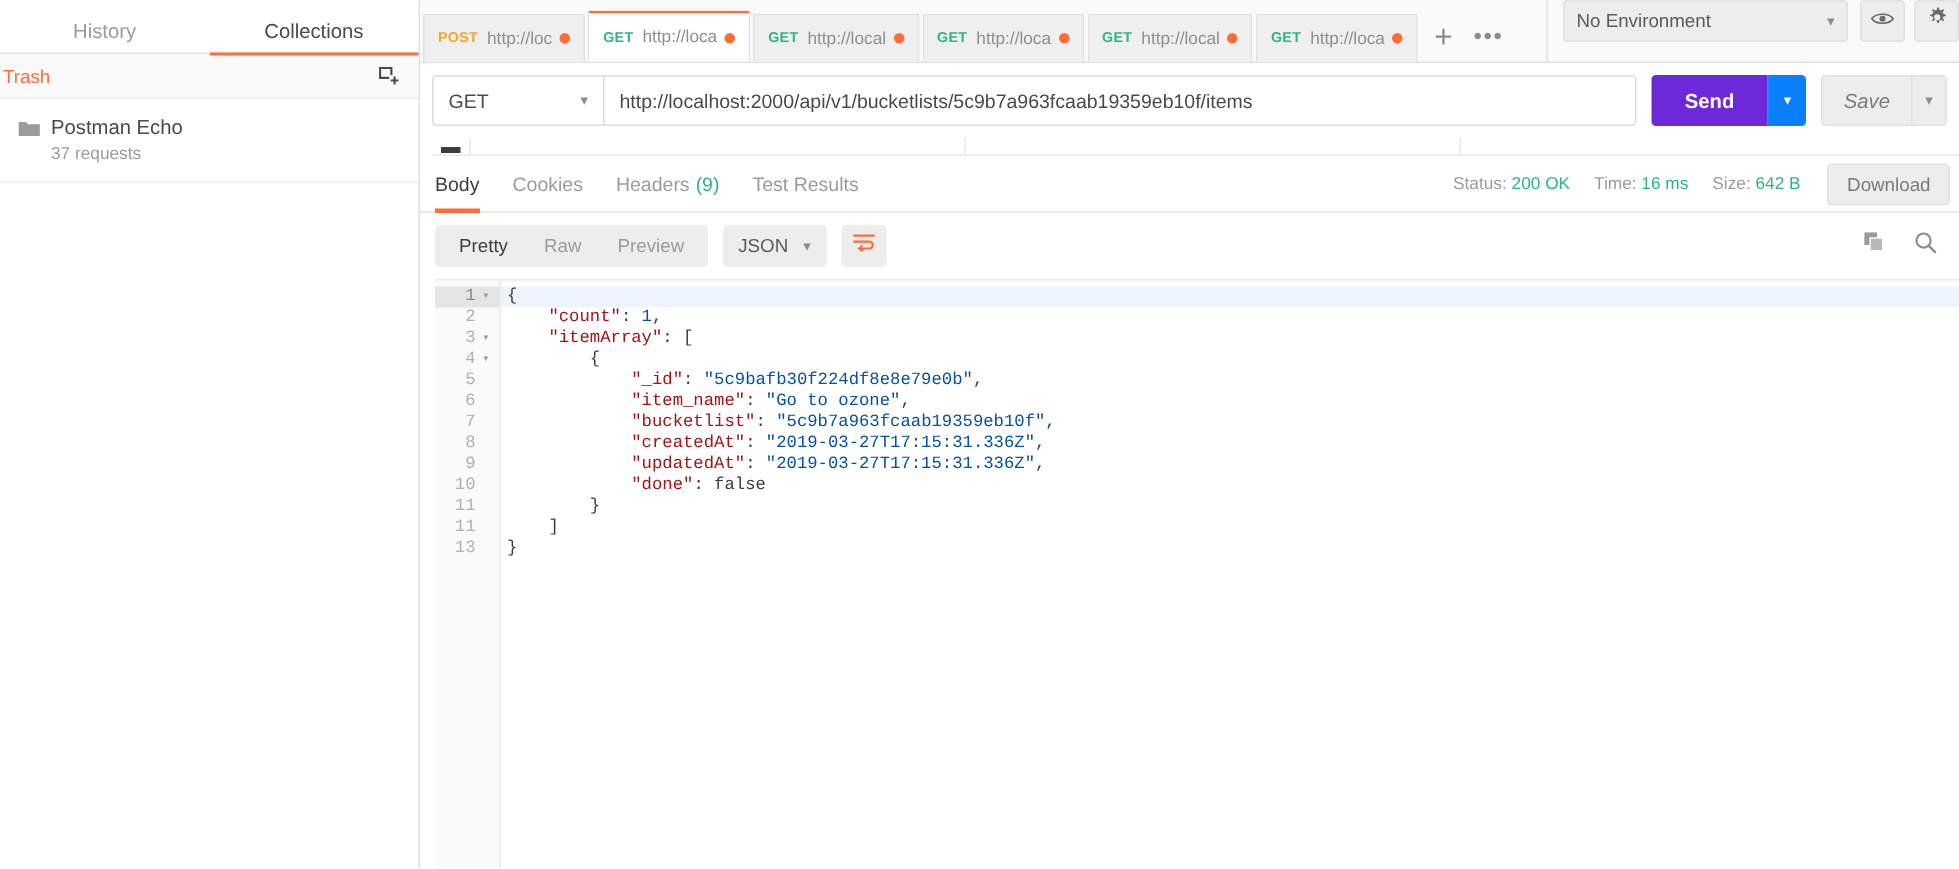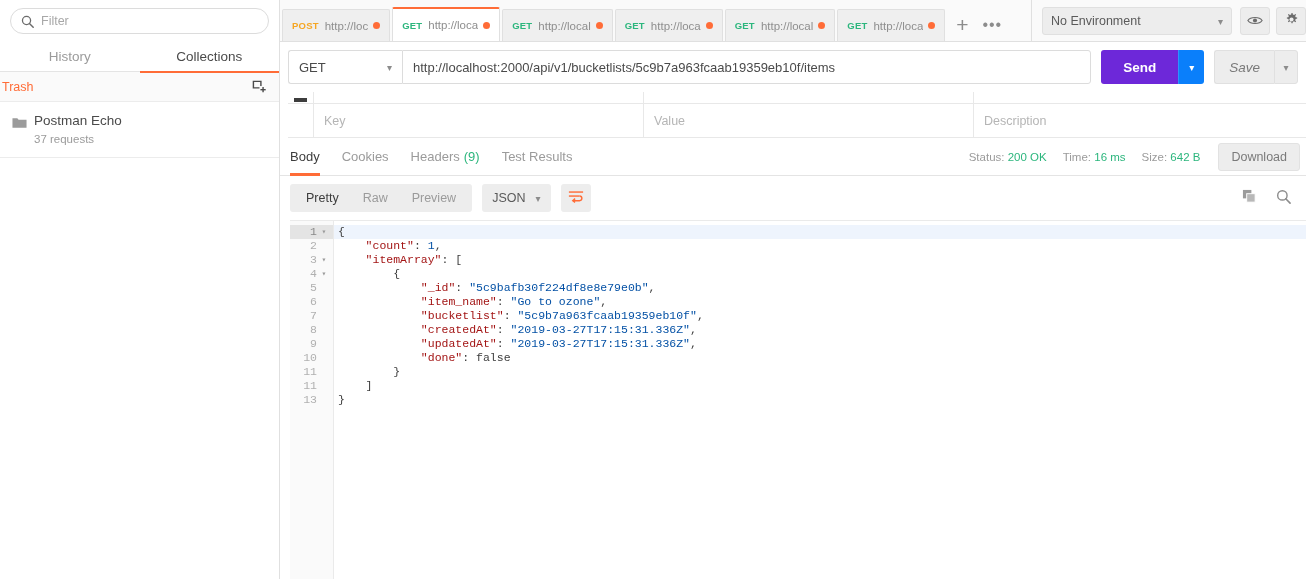--- a/index.html
+++ b/index.html
@@ -108,21 +108,21 @@
     width: 30px; height: 32px; display: flex; align-items: center;
     justify-content: center; font-size: 21px; color: #8c8c8c;
     cursor: pointer; font-weight: 300;
   }
   .tab-dots {
     width: 30px; height: 32px; display: flex; align-items: center;
     justify-content: center; font-size: 16px; color: #8c8c8c;
     cursor: pointer; letter-spacing: 1px;
   }
   .tabbar-right {
-    margin-left: auto; display: flex; align-items: center;
+    margin-left: auto; display: flex; align-items: flex-start;
     height: 42px; padding-right: 0px; border-left: 1px solid #e0e0e0;
     padding-left: 10px; align-self: stretch;
   }
   .env-select {
     width: 190px; height: 28px; background: #ededed;
     border: 1px solid #e0e0e0; border-radius: 3px;
     display: flex; align-items: center; padding: 0 8px;
     font-size: 12.5px; color: #5a5a5a; cursor: pointer;
   }
   .env-select .envname { flex: 1; }
@@ -300,31 +300,20 @@
   .bool { color: #3d3d3d; }
   .p { color: #3d3d3d; }
 </style>
 </head>
 <body>
 
 <div id="app">
 
   <div id="sidebar">
 
-    <div class="filter-wrap">
-      <div class="filter-box">
-        <span class="sicon">
-          <svg width="13" height="13" viewBox="0 0 16 16">
-            <circle cx="6.8" cy="6.8" r="5" fill="none" stroke="#6b6b6b" stroke-width="1.6"></circle>
-            <line x1="10.4" y1="10.4" x2="15" y2="15" stroke="#6b6b6b" stroke-width="1.8" stroke-linecap="round"></line>
-          </svg>
-        </span>
-        <input class="filter-input" type="text" placeholder="Filter" style="">
-      </div>
-    </div>
 
     <div class="side-tabs">
       <div class="side-tab">History</div>
       <div class="side-tab active">Collections</div>
     </div>
 
     <div class="trash-row">
       <span class="trash-label">Trash</span>
       <span class="newfolder-btn">
         <svg width="15" height="15" viewBox="0 0 16 16">
@@ -444,26 +433,20 @@
         <div class="cut-check">
             <div class="cbox"></div>
           </div>
         <div class="cut-c1">
             <span class="cut-txt">&nbsp;</span>
           </div>
         <div class="cut-c2">
             <span class="cut-txt">&nbsp;</span>
           </div>
         <div class="cut-c3"></div>
-      </div>
-      <div class="params-row">
-        <div class="pr-check"></div>
-        <div class="pr-cell pr-key">Key</div>
-        <div class="pr-cell pr-val">Value</div>
-        <div class="pr-cell pr-desc">Description</div>
       </div>
     </div>
 
     <div class="resp-bar">
       <div class="resp-tabs">
         <div class="rtabitem active">Body</div>
         <div class="rtabitem">Cookies</div>
         <div class="rtabitem">
           <span>Headers</span>
           <span class="hdr-count">(9)</span>

